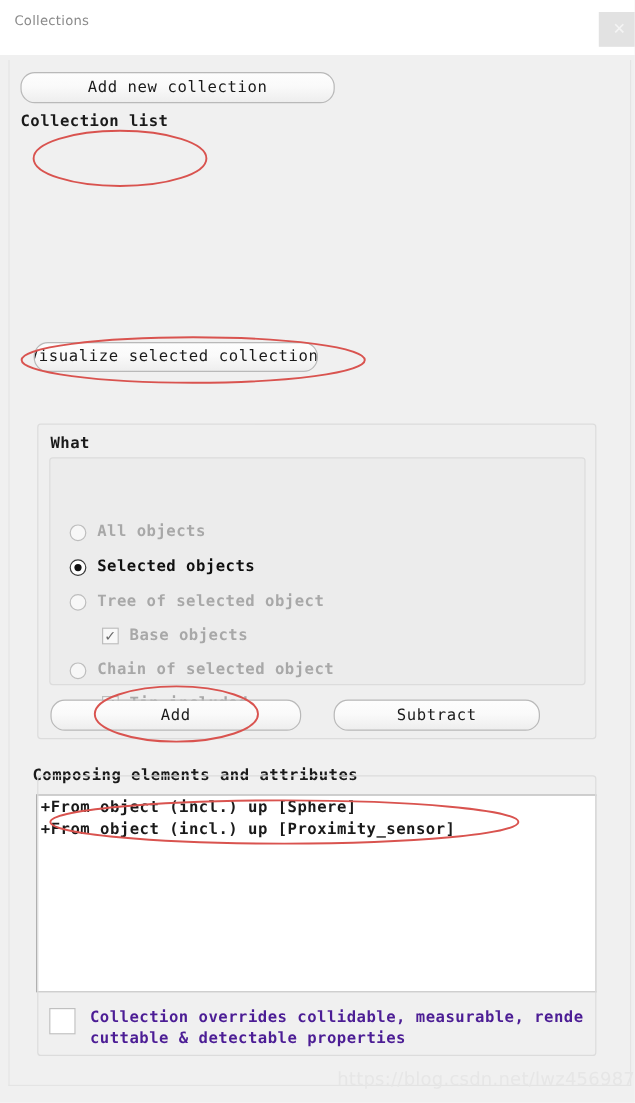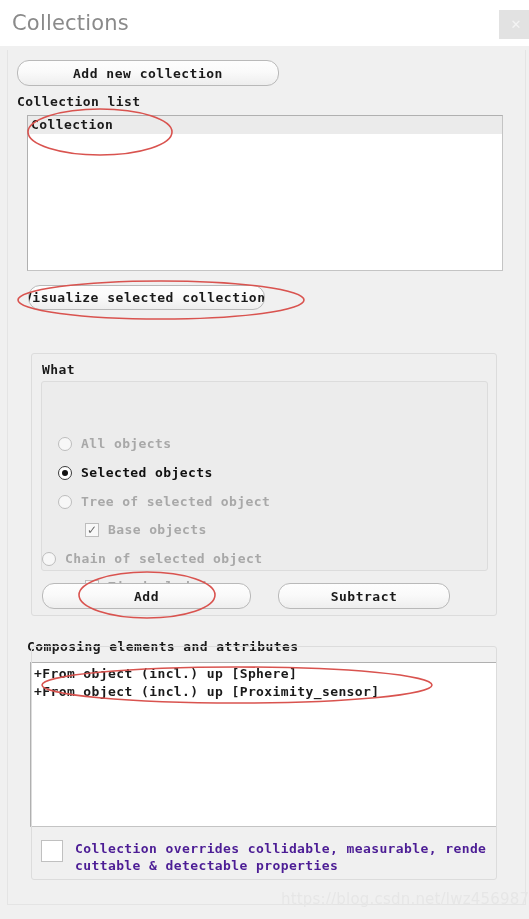--- a/index.html
+++ b/index.html
@@ -32,21 +32,21 @@
     width: 529px;
     height: 46px;
     background: #ffffff;
     border-bottom: 1px solid #e8e8e8;
   }
   #title-text {
     position: absolute;
     left: 12px;
     top: 11px;
     font-family: "DejaVu Sans", "Liberation Sans", sans-serif;
-    font-size: 21px;
+    font-size: 11px;
     color: #8a8a8a;
     letter-spacing: 0.2px;
     white-space: nowrap;
   }
   #close-button {
     position: absolute;
     left: 499px;
     top: 10px;
     width: 34px;
     height: 29px;
@@ -84,21 +84,21 @@
 
   
   .push-button {
     position: absolute;
     box-sizing: border-box;
     background: linear-gradient(to bottom, #fdfdfd 0%, #fafafa 45%, #eeeeee 100%);
     border: 1px solid #b9b9b9;
     border-radius: 12px;
     font-family: "DejaVu Sans Mono", "Liberation Mono", monospace;
     font-size: 13px;
-    font-weight: bold;
+    font-weight: normal;
     color: #1a1a1a;
     display: flex;
     align-items: center;
     justify-content: center;
     white-space: nowrap;
     overflow: hidden;
     letter-spacing: 0.5px;
   }
   .section-label {
     position: absolute;
@@ -257,23 +257,20 @@
     </div>
   </div>
 
   <div id="panel">
     <div id="panel-frame"></div>
 
     <div class="push-button" style="left:17px; top:14px; width:262px; height:26px;">Add new collection</div>
 
     <div class="section-label" style="left:17px; top:48px;">Collection list</div>
 
-    <div class="listbox" style="left:27px; top:69px; width:476px; height:156px;">
-      <div class="list-item selected">Collection</div>
-    </div>
 
     <div class="push-button" style="left:28px; top:239px; width:237px; height:25px; justify-content:flex-start; padding-left:0; text-indent:-5px;">Visualize selected collection</div>
 
 
     <div class="groupbox" style="left:31px; top:307px; width:466px; height:263px;"></div>
 
     <div class="section-label" style="left:42px; top:316px;">What</div>
 
     <div class="groupbox inner" style="left:41px; top:335px; width:447px; height:190px;"></div>
 
@@ -290,21 +287,21 @@
     <div class="option-row" style="left:58px; top:448px;">
       <span class="radio"></span>
       <span class="opt-label">Tree of selected object</span>
     </div>
 
     <div class="option-row" style="left:85px; top:476px;">
       <span class="checkbox">✓</span>
       <span class="opt-label">Base objects</span>
     </div>
 
-    <div class="option-row" style="left:42px; top:505px;">
+    <div class="option-row" style="left:58px; top:505px;">
       <span class="radio"></span>
       <span class="opt-label">Chain of selected object</span>
     </div>
 
     <div class="option-row" style="left:85px; top:533px;">
       <span class="checkbox">✓</span>
       <span class="opt-label">Tip included</span>
     </div>
 
     <div class="push-button" style="left:42px; top:537px; width:209px; height:26px;">Add</div>

